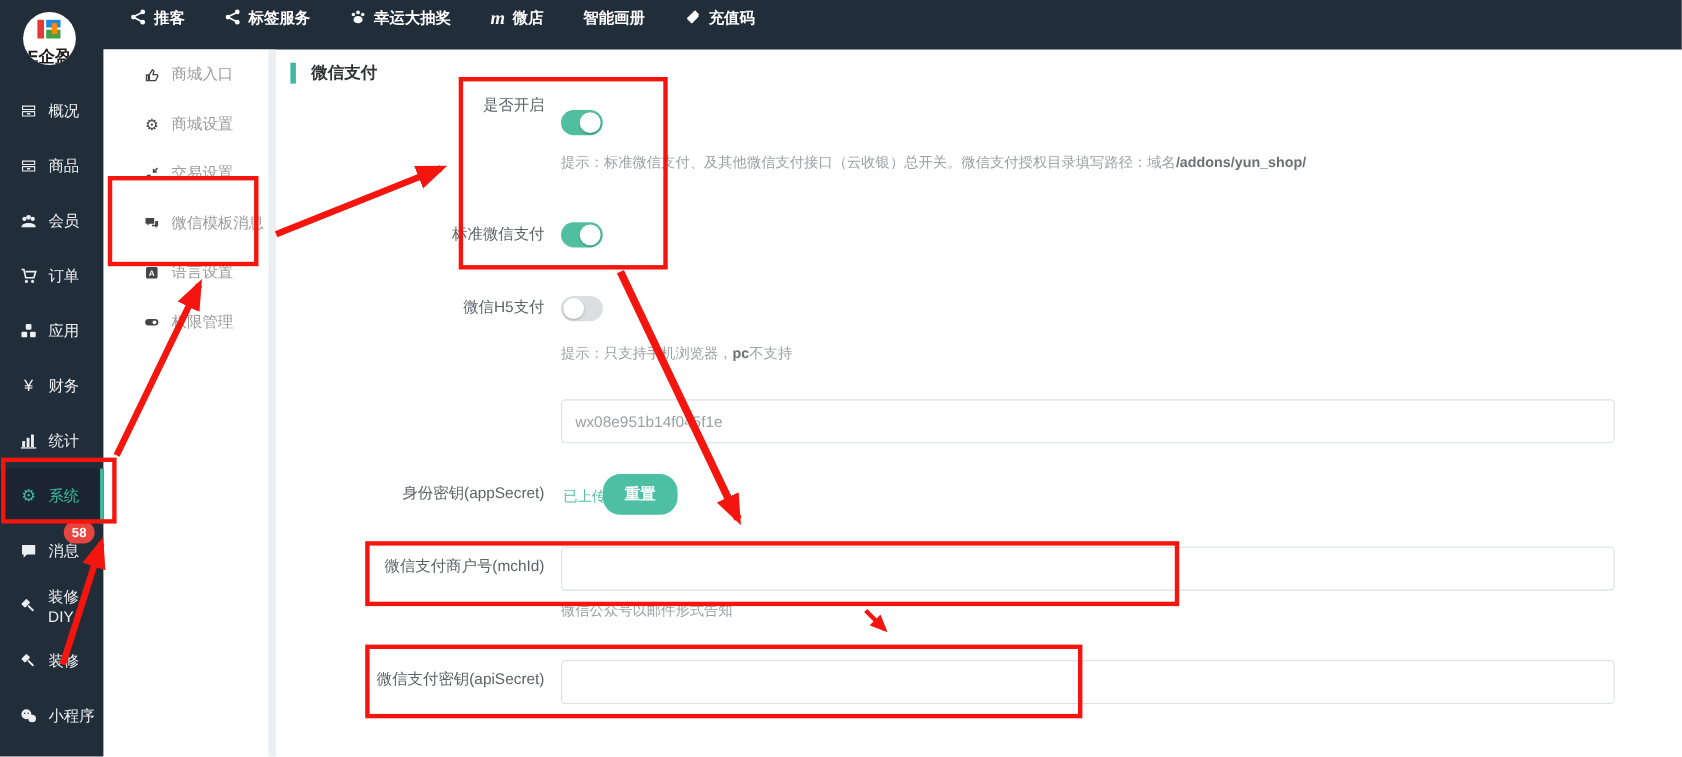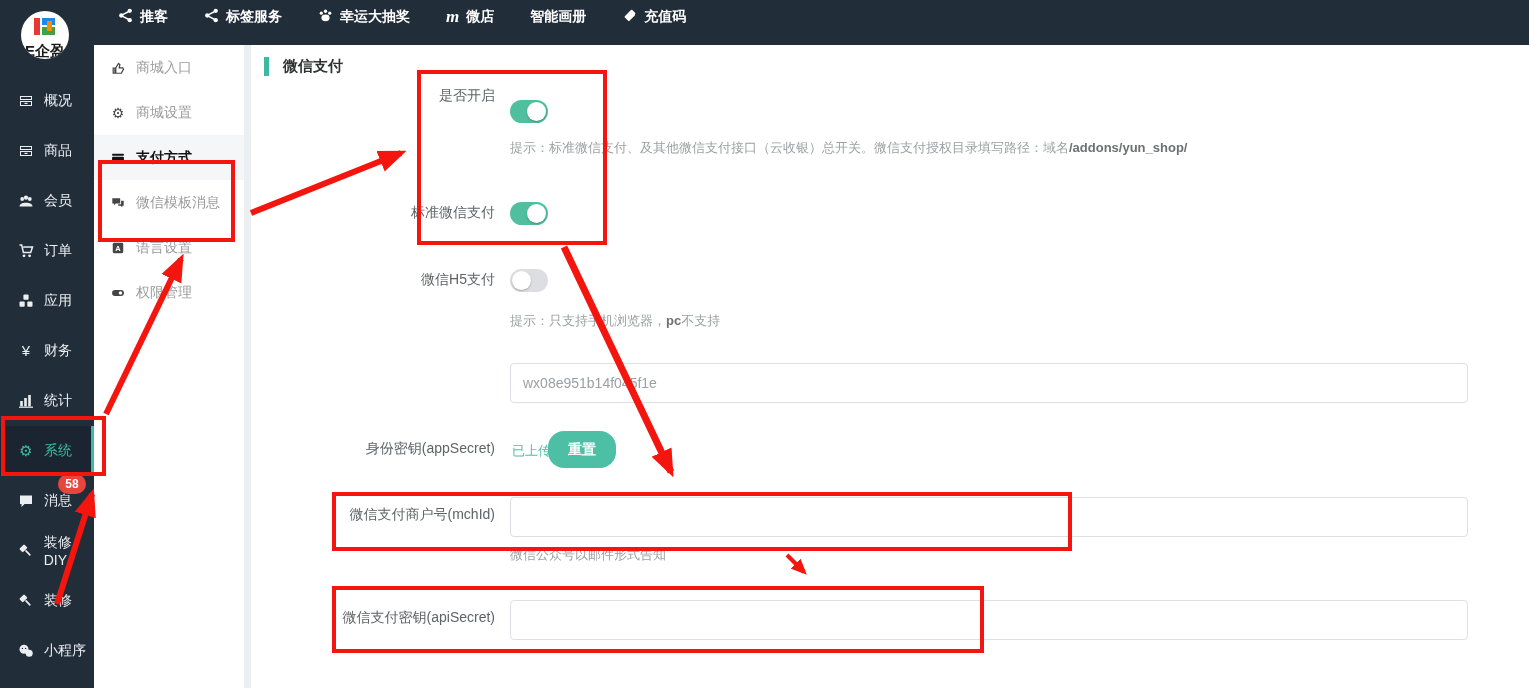--- a/index.html
+++ b/index.html
@@ -18,21 +18,21 @@
   
   .sidebar{position:absolute;left:0;top:0;width:94px;height:688px;background:#222d3a;z-index:2;}
   .side-item{position:relative;height:50px;display:flex;align-items:center;padding-left:17px;gap:9px;color:#eceff2;font-size:14px;cursor:pointer;box-sizing:border-box;}
   .side-item .icn{width:18px;display:flex;justify-content:center;align-items:center;}
   .side-item svg{width:16px;height:16px;fill:#eceff2;}
   .side-item .gl{font-size:15px;line-height:16px;}
   .side-item.active{background:#1b2531;color:#3bbd9e;border-right:3px solid #3bbd9e;}
   .badge{position:absolute;left:58px;top:474px;min-width:18px;height:20px;padding:0 5px;border-radius:10px;background:#e8453f;color:#fff;font-size:12px;font-weight:700;display:flex;align-items:center;justify-content:center;z-index:7;}
   
   .submenu{position:absolute;left:94px;top:45px;width:150px;height:643px;background:#fff;z-index:1;}
-  .sub-item{height:45px;display:flex;align-items:center;padding-left:16px;gap:10px;font-size:14px;color:#9b9b9b;cursor:pointer;box-sizing:border-box;}
+  .sub-item{height:45px;display:flex;align-items:center;padding-left:36px;gap:10px;font-size:14px;color:#9b9b9b;cursor:pointer;box-sizing:border-box;}
   .sub-item .icn{width:16px;display:flex;justify-content:center;align-items:center;color:#454545;}
   .sub-item svg{width:14px;height:14px;fill:#454545;}
   .sub-item .gl{font-size:14px;line-height:14px;color:#454545;}
   .sub-item.active{background:#f5f6f8;color:#141414;font-weight:700;}
   .sub-item.active svg{fill:#141414;}
   .scrollstrip{position:absolute;left:244px;top:45px;width:7px;height:643px;background:#eceff1;z-index:1;}
   
   .title-bar{position:absolute;left:264px;top:57px;width:5px;height:19px;background:#3db9a1;}
   .page-title{position:absolute;left:283px;top:57px;font-size:15px;font-weight:700;color:#303133;}
   .row-label{position:absolute;left:255px;width:240px;text-align:right;font-size:14px;color:#5f6368;}
@@ -232,28 +232,27 @@
           <svg viewBox="0 0 16 16">
             <path d="M2.5 8h2v6h-2zM5.5 14h6.4l2.4-4.7-.8-1.5H9.3l.9-3.5L8.6 2.8 5.5 7.6z" fill="none" stroke="#454545" stroke-width="1.4"></path>
           </svg>
         </span>
       <span>商城入口</span>
     </div>
     <div class="sub-item">
       <span class="icn gl">⚙</span>
       <span>商城设置</span>
     </div>
-    <div class="sub-item active">
-      <span class="icn">
-          <svg viewBox="0 0 16 16">
-            <rect x="1.2" y="3" width="13.6" height="2.4" rx="1"></rect>
-            <rect x="1.2" y="6.6" width="13.6" height="6.4" rx="1.2"></rect>
-          </svg>
-        </span>
-      <span>支付方式</span>
+    <div class="sub-item">
+      <span class="icn">
+          <svg viewBox="0 0 16 16">
+            <path d="M14 2L9.8 6.2M9.8 2.8v3.4h3.4M2 14l4.2-4.2M6.2 13.2V9.8H2.8" fill="none" stroke="#454545" stroke-width="1.5"></path>
+          </svg>
+        </span>
+      <span>交易设置</span>
     </div>
     <div class="sub-item">
       <span class="icn">
           <svg viewBox="0 0 16 16">
             <path d="M1.5 2.5h9v6h-5l-2 2v-2h-2z"></path>
             <path d="M11.5 5.5h3v5.5h-1.6v1.8l-1.9-1.8H8.2V9.4h3.3z"></path>
           </svg>
         </span>
       <span>微信模板消息</span>
     </div>

